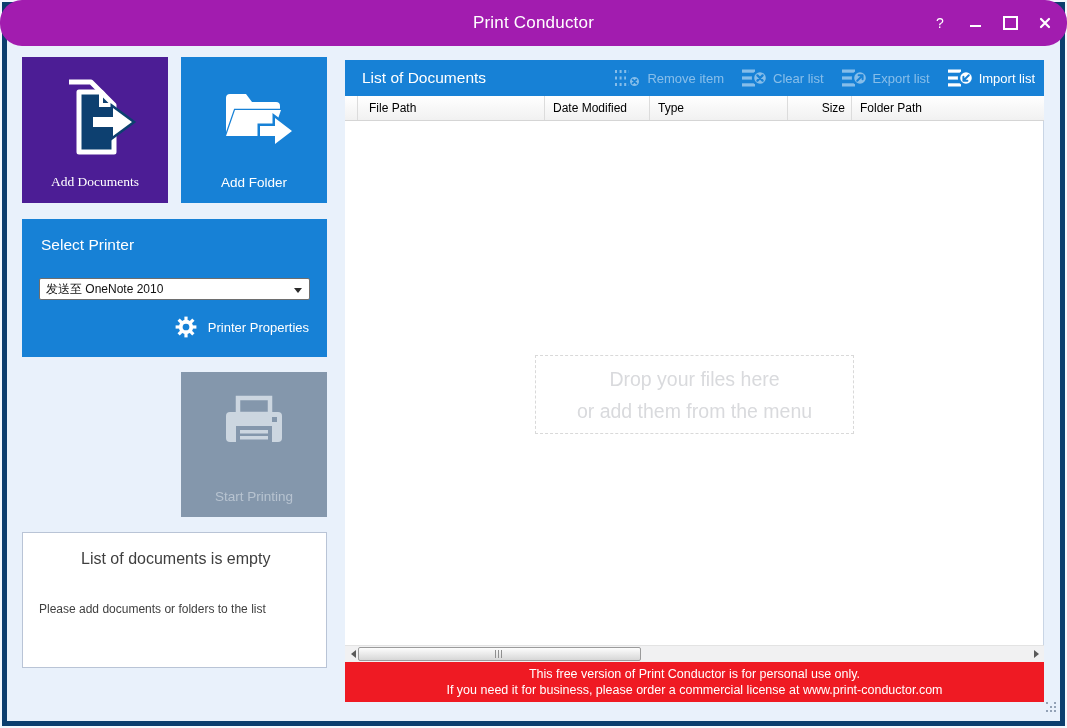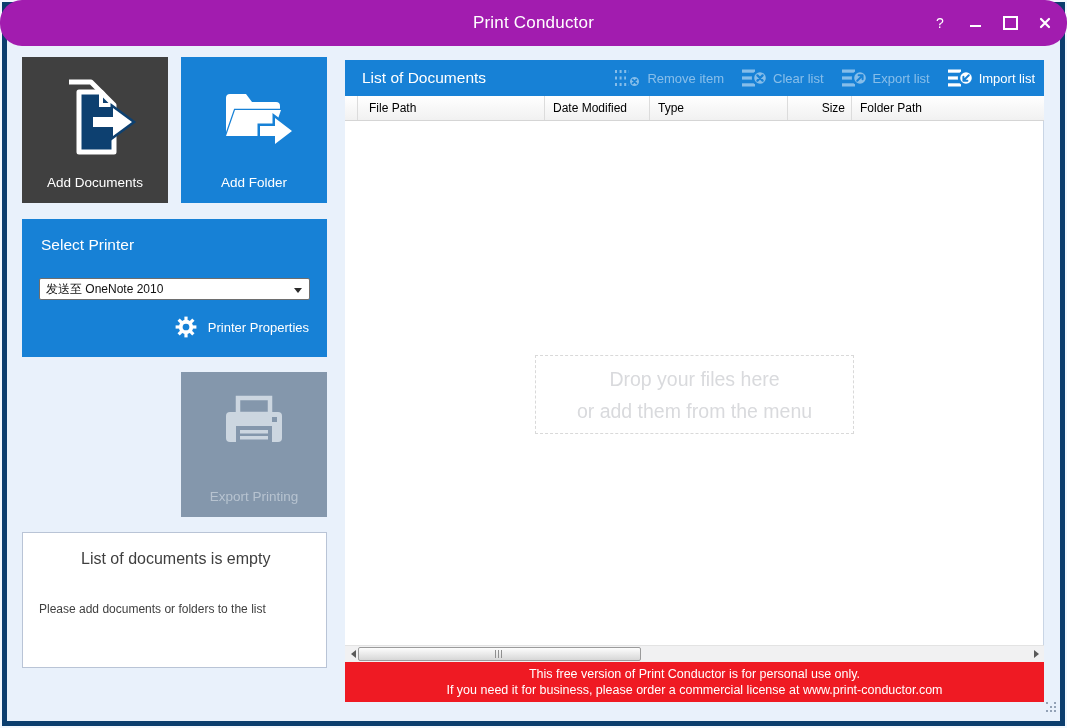--- a/index.html
+++ b/index.html
@@ -10,21 +10,21 @@
   .titlebar{position:absolute;top:0;left:0;width:1067px;height:46px;background:#a21caf;display:flex;align-items:center;border-radius:22px;}
   .title{position:absolute;left:0;right:0;text-align:center;color:#fff;font-size:17px;letter-spacing:.2px;}
   .win-controls{position:absolute;right:14px;top:0;height:46px;display:flex;align-items:center;gap:19px;}
   .wc{width:16px;height:16px;display:flex;align-items:center;justify-content:center;color:#fff;font-size:14px;cursor:default;}
   .wc .min-bar{width:11px;height:2px;background:#fff;margin-top:6px;}
   .wc .max-box{width:11px;height:10px;border:2px solid #fff;}
   
   .tile{position:absolute;width:146px;display:flex;flex-direction:column;align-items:center;color:#fff;font-size:13.5px;}
   .tile .iconwrap{flex:1;display:flex;align-items:center;justify-content:center;width:100%;}
   .tile .tile-label{margin-bottom:13px;}
-  .t-navy{background:#404040;}
+  .t-navy{background:#4c1d95;font-family:Liberation Serif, serif;}
   .t-blue{background:#1781d6;}
   .t-gray{background:#8497ac;}
   .t-gray .tile-label{color:#b7c3d0;}
   
   .printer-panel{position:absolute;left:22px;top:219px;width:305px;height:138px;background:#1781d6;color:#fff;}
   .pp-title{position:absolute;left:19px;top:17px;font-size:15.5px;}
   .combo{position:absolute;left:17px;top:59px;width:271px;height:22px;background:#fff;border:1px solid #6e6e6e;border-radius:2px;
          display:flex;align-items:center;color:#111;font-size:12px;padding:0 20px 0 6px;box-sizing:border-box;}
   .combo .combo-arrow{position:absolute;right:7px;top:9px;width:0;height:0;border-left:4px solid transparent;border-right:4px solid transparent;border-top:5px solid #2b2b2b;}
   .pp-props{position:absolute;right:18px;top:96px;display:flex;align-items:center;gap:10px;font-size:13px;color:#fff;}
@@ -142,21 +142,21 @@
     <div class="iconwrap">
       <svg width="80" height="80" viewBox="0 0 80 80">
         <rect x="24" y="7" width="32" height="16" fill="none" stroke="#ccd6e0" stroke-width="4.5"></rect>
         <rect x="12" y="21" width="56" height="30" rx="4" fill="#ccd6e0"></rect>
         <rect x="58" y="26" width="5" height="5" fill="#8497ac"></rect>
         <rect x="22" y="35" width="36" height="16" fill="#8497ac"></rect>
         <rect x="26" y="39" width="28" height="3.5" fill="#ccd6e0"></rect>
         <rect x="26" y="45" width="28" height="3.5" fill="#ccd6e0"></rect>
       </svg>
     </div>
-    <div class="tile-label">Export Printing</div>
+    <div class="tile-label">Start Printing</div>
   </div>
 
   <div class="empty-panel">
     <div class="ep-title">List of documents is empty</div>
     <div class="ep-hint">Please add documents or folders to the list</div>
   </div>
 
   <div class="main-header">
     <div class="mh-title">List of Documents</div>
     <div class="toolbar">

